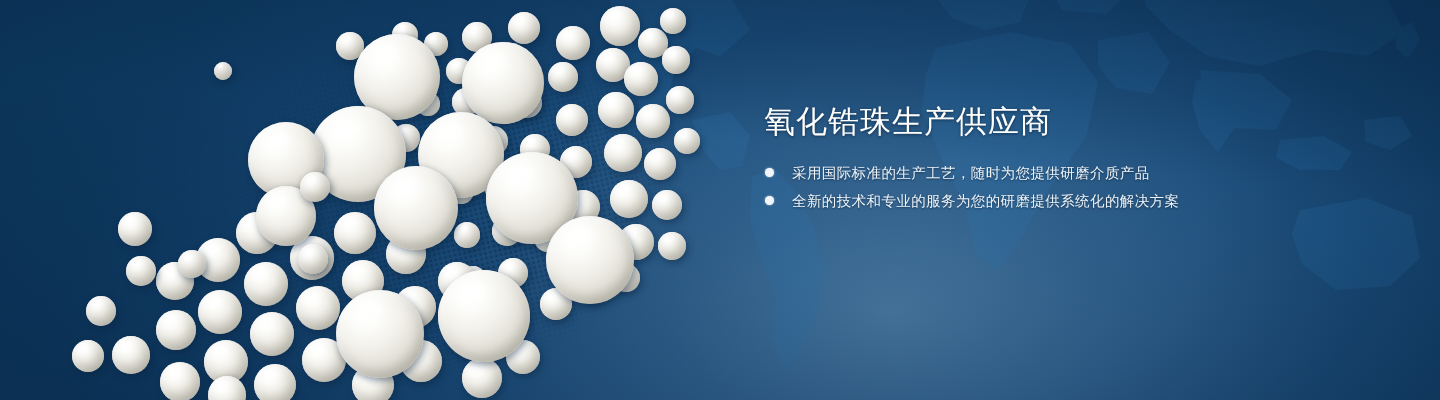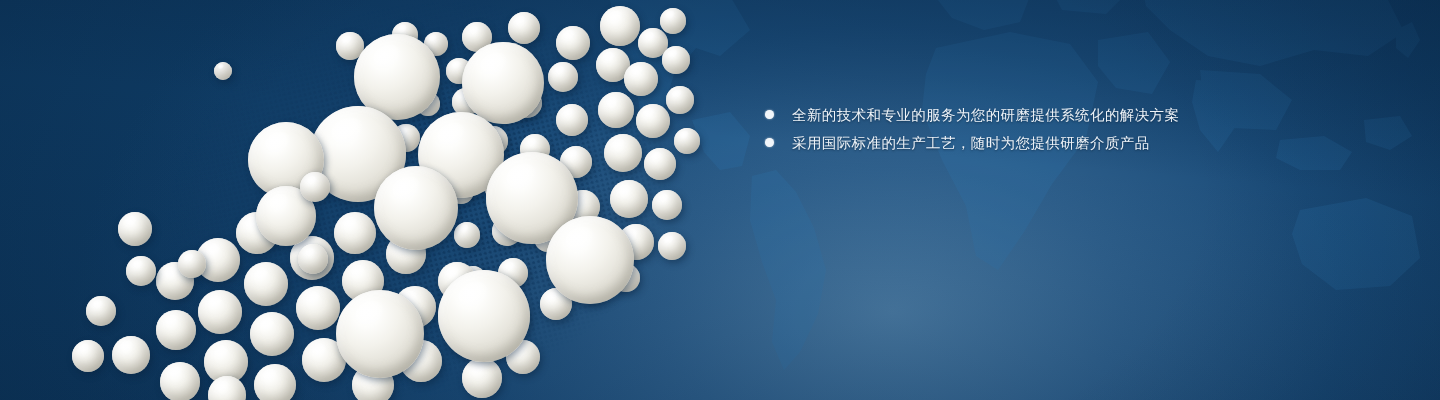--- a/index.html
+++ b/index.html
@@ -282,30 +282,31 @@
     <div class="bead" style="left:300px;top:172px;width:30px;height:30px;"></div>
     <div class="bead" style="left:438px;top:270px;width:92px;height:92px;"></div>
     <div class="bead" style="left:298px;top:244px;width:30px;height:30px;"></div>
     <div class="bead" style="left:178px;top:250px;width:28px;height:28px;"></div>
     <div class="bead" style="left:336px;top:290px;width:88px;height:88px;"></div>
     <div class="bead" style="left:214px;top:62px;width:18px;height:18px;"></div>
   </div>
 
   <div class="content">
 
+    <h1 class="headline">氧化锆珠生产供应商</h1>
 
     <ul class="bullets">
 
+
+      <li class="bullet-row">
+        <span class="bullet-dot"></span>
+        <span class="bullet-text">采用国际标准的生产工艺，随时为您提供研磨介质产品</span>
+      </li>
 
       <li class="bullet-row">
         <span class="bullet-dot"></span>
         <span class="bullet-text">全新的技术和专业的服务为您的研磨提供系统化的解决方案</span>
       </li>
 
-      <li class="bullet-row">
-        <span class="bullet-dot"></span>
-        <span class="bullet-text">采用国际标准的生产工艺，随时为您提供研磨介质产品</span>
-      </li>
-
     </ul>
   </div>
 
 </div>
 
 </body></html>

